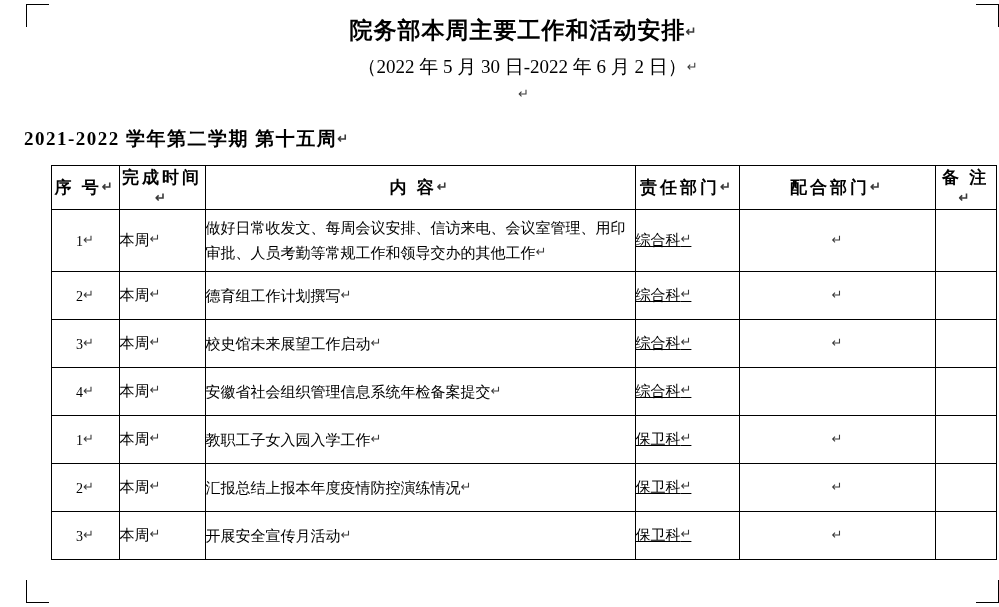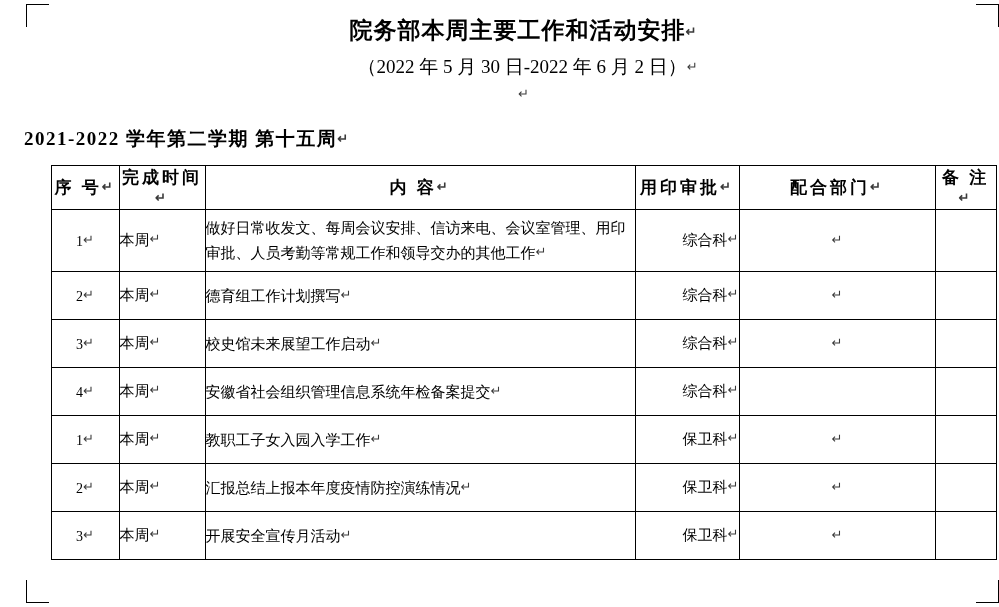--- a/index.html
+++ b/index.html
@@ -106,22 +106,23 @@
     text-align: left;
     font-size: 15px;
   }
   td.c-content {
     text-align: left;
     font-size: 15px;
     padding: 6px 8px;
     line-height: 24px;
   }
   td.c-dept {
-    text-align: right;
+    text-align: left;
     font-size: 15px;
+    text-decoration: underline;
   }
   td.c-coop, td.c-remark {
     text-align: center;
     font-size: 13px;
   }
   table.sched tbody tr { height: 48px; }
   table.sched tbody tr.tall { height: 62px; }
 
   .right-marks {
     position: absolute;
@@ -168,21 +169,21 @@
       <col class="col-content">
       <col class="col-dept">
       <col class="col-coop">
       <col class="col-remark">
     </colgroup>
     <thead>
       <tr>
         <th><span>序  号</span><span class="pilcrow">↵</span></th>
         <th><span>完成时间</span><span class="pilcrow">↵</span></th>
         <th><span>内    容</span><span class="pilcrow">↵</span></th>
-        <th><span>用印审批</span><span class="pilcrow">↵</span></th>
+        <th><span>责任部门</span><span class="pilcrow">↵</span></th>
         <th><span>配合部门</span><span class="pilcrow">↵</span></th>
         <th><span>备  注</span><span class="pilcrow">↵</span></th>
       </tr>
     </thead>
     <tbody>
       <tr class="tall">
         <td class="c-no"><span>1</span><span class="pilcrow">↵</span></td>
         <td class="c-time"><span>本周</span><span class="pilcrow">↵</span></td>
         <td class="c-content"><span>做好日常收发文、每周会议安排、信访来电、会议室管理、用印审批、人员考勤等常规工作和领导交办的其他工作</span><span class="pilcrow">↵</span></td>
         <td class="c-dept"><span>综合科</span><span class="pilcrow">↵</span></td>

